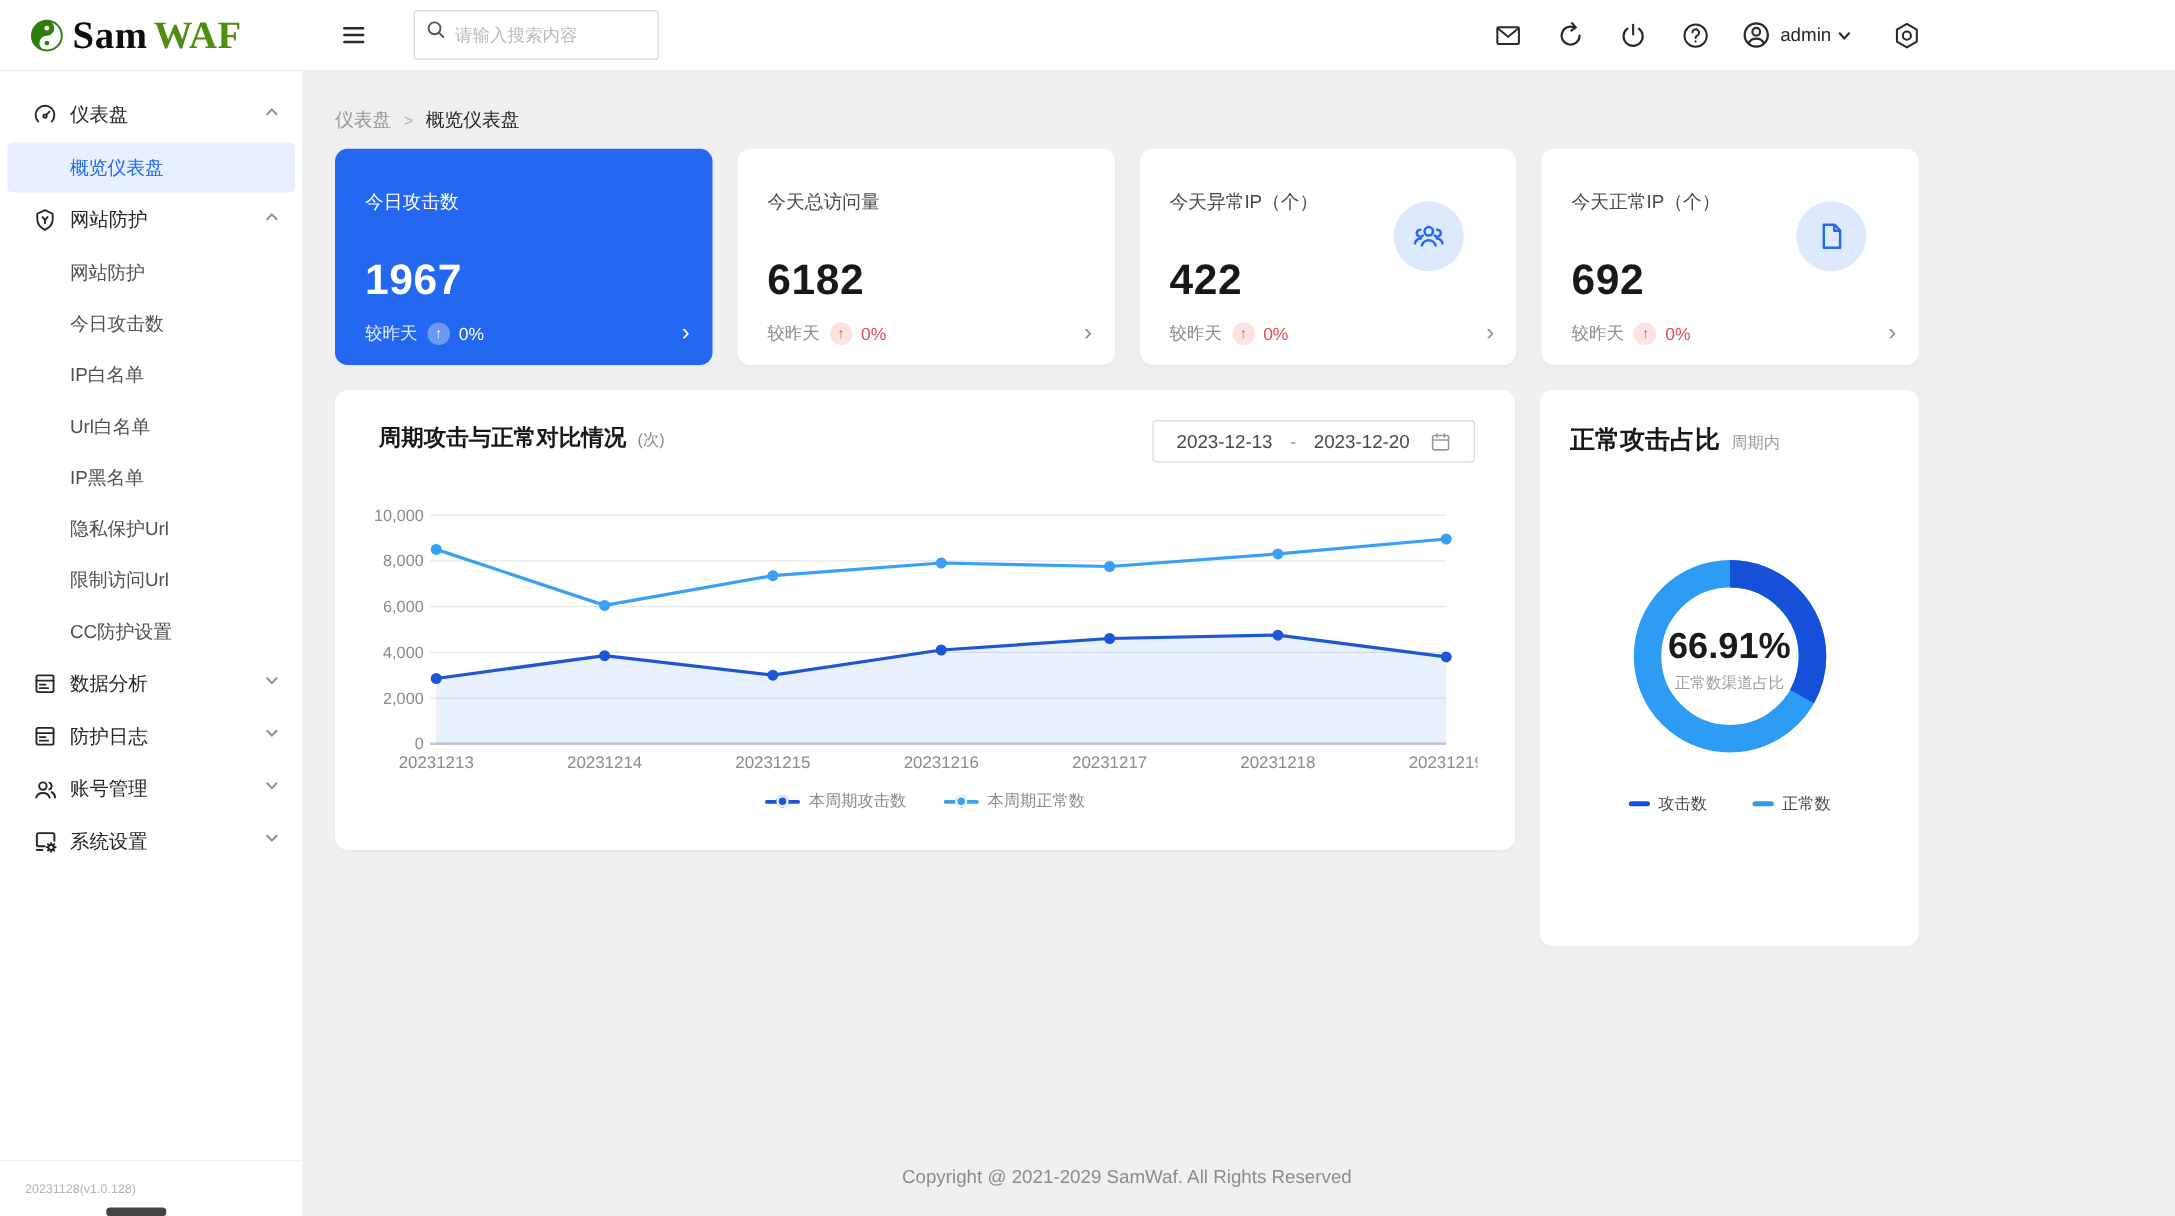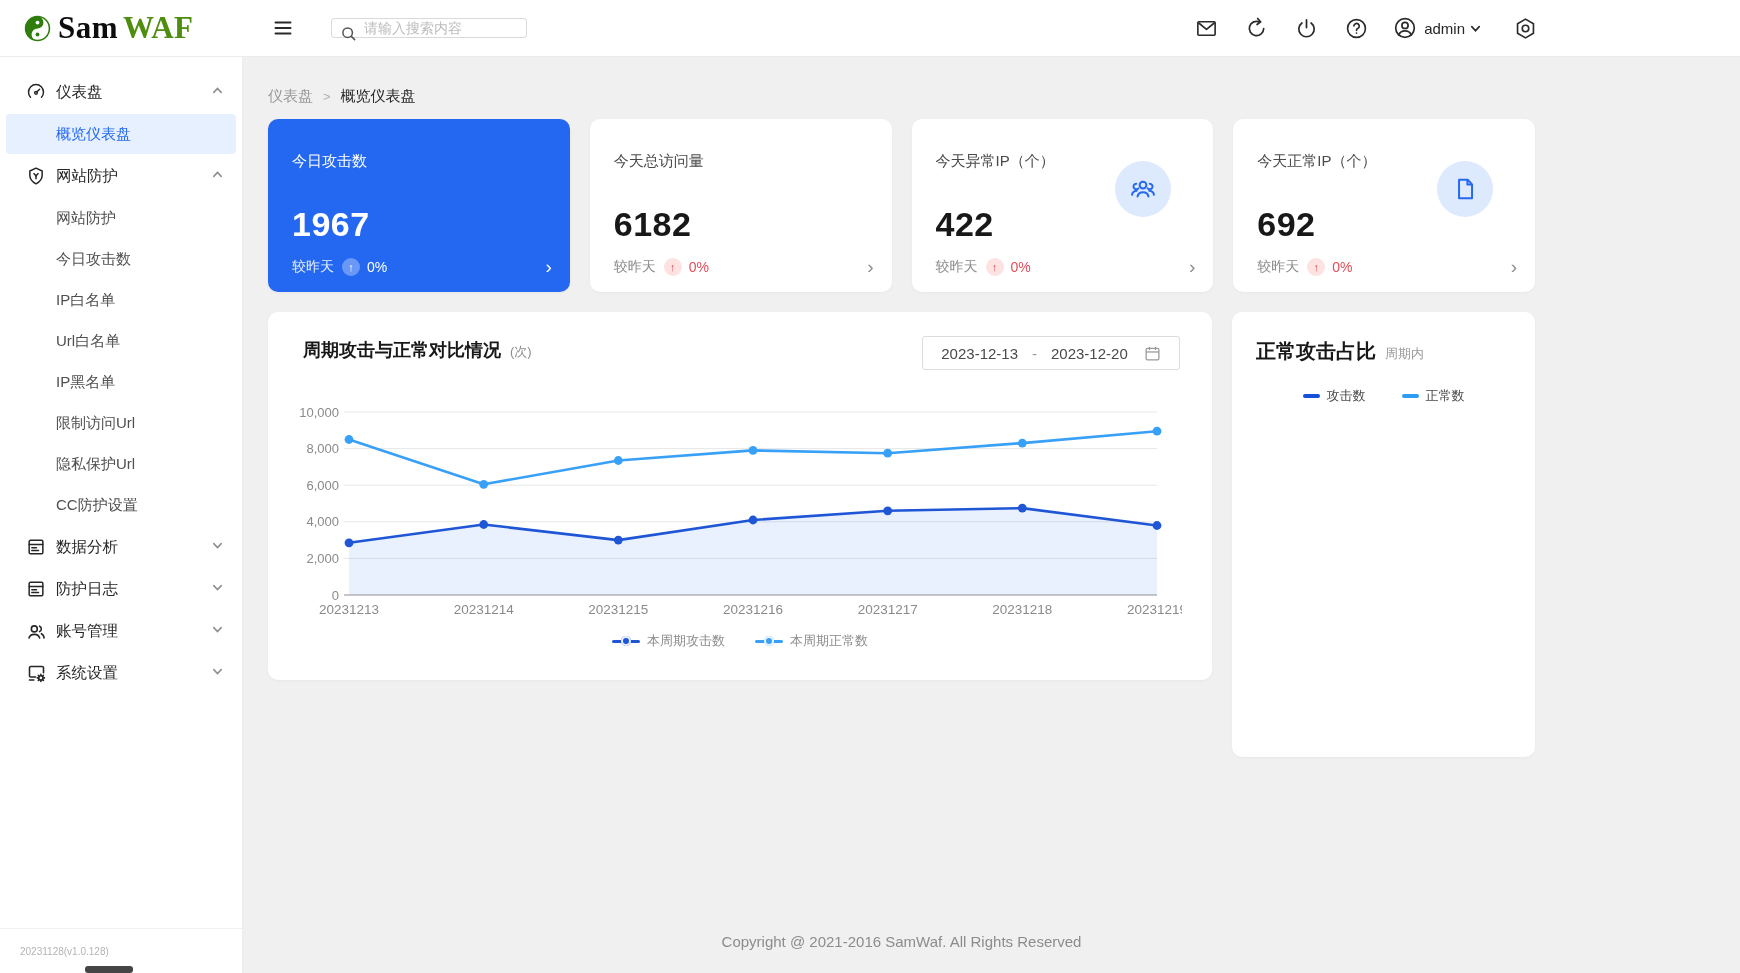--- a/index.html
+++ b/index.html
@@ -7,21 +7,21 @@
   body { font-family:"Liberation Sans","DejaVu Sans",sans-serif; background:#f0f0f0; color:#262626; }
 
   
   .topbar { height:57px; background:#fff; border-bottom:1px solid #ececec; display:flex; align-items:center; position:relative; z-index:3; }
   .logo { width:243px; display:flex; align-items:center; padding-left:24px; gap:7px; }
   .logo-text { font-family:"Liberation Serif","DejaVu Serif",serif; font-weight:700; font-size:31px; letter-spacing:.5px; }
   .logo-sam { color:#0d0d0d; }
   .logo-waf { color:#4f8d0e; margin-left:5px; }
   .hamburger { margin-left:24px; width:32px; height:32px; border:none; background:transparent; display:flex; align-items:center; justify-content:center; cursor:pointer; color:#2a2a2a; }
   .search-box { margin-left:32px; position:relative; }
-  .search-box input { width:196px; height:20px; border:1px solid #d9d9d9; border-radius:3px; padding:0 10px 0 32px; font-size:14px; color:#333; outline:none; background:#fff; }
+  .search-box input { width:196px; height:40px; border:1px solid #d9d9d9; border-radius:3px; padding:0 10px 0 32px; font-size:14px; color:#333; outline:none; background:#fff; }
   .search-box input::placeholder { color:#bcbcbc; }
   .search-ic { position:absolute; left:9px; top:7px; color:#555; }
   .top-actions { margin-left:auto; display:flex; align-items:center; padding-right:202px; }
   .hbtn { width:26px; height:26px; margin-left:24px; border:none; background:transparent; color:#2a2a2a; display:flex; align-items:center; justify-content:center; cursor:pointer; }
   .user-menu { display:flex; align-items:center; margin-left:24px; cursor:pointer; color:#2a2a2a; }
   .user-name { font-size:15px; margin:0 4px 0 7px; color:#262626; }
   .gear-btn { margin-left:30px; }
 
   
   .layout { display:flex; height:916px; }
@@ -216,24 +216,24 @@
         <div class="nav-sub">
           <span class="nav-label">IP白名单</span>
         </div>
         <div class="nav-sub">
           <span class="nav-label">Url白名单</span>
         </div>
         <div class="nav-sub">
           <span class="nav-label">IP黑名单</span>
         </div>
         <div class="nav-sub">
+          <span class="nav-label">隐私保护Url</span>
+        </div>
+        <div class="nav-sub">
           <span class="nav-label">限制访问Url</span>
-        </div>
-        <div class="nav-sub">
-          <span class="nav-label">隐私保护Url</span>
         </div>
         <div class="nav-sub">
           <span class="nav-label">CC防护设置</span>
         </div>
         <div class="nav-row">
           <span class="nav-icon"><svg width="20" height="20" viewBox="0 0 24 24" fill="none" stroke="currentColor" stroke-width="1.8" stroke-linecap="round">
               <rect x="3.8" y="4" width="16.4" height="16" rx="1.5"></rect>
               <line x1="3.8" y1="9" x2="20.2" y2="9"></line>
               <line x1="7" y1="12.8" x2="12.5" y2="12.8"></line>
               <line x1="7" y1="16.2" x2="15" y2="16.2"></line>
@@ -426,29 +426,39 @@
                 <span class="cl-label">本周期正常数</span>
               </div>
             </div>
         </section>
 
         <section class="panel ratio-panel">
           <div class="ratio-head">
             <span class="ratio-title">正常攻击占比</span>
             <span class="ratio-sub">周期内</span>
           </div>
+          <div class="donut-wrap">
+            <svg id="donut-svg" width="164" height="164">
+                <circle cx="82" cy="82" r="66" fill="none" stroke="#2d9cf4" stroke-width="22"></circle>
+                <circle cx="82" cy="82" r="66" fill="none" stroke="#1650d8" stroke-width="22" stroke-dasharray="137.2 277.5" transform="rotate(-90 82 82)"></circle>
+              </svg>
+            <div class="donut-center">
+              <span class="donut-value">66.91%</span>
+              <span class="donut-label">正常数渠道占比</span>
+            </div>
+          </div>
           <div class="donut-legend" id="donut-legend">
               <div class="dl-item">
                 <span class="dl-swatch" style="background:#1650d8"></span>
                 <span class="dl-label">攻击数</span>
               </div>
               <div class="dl-item">
                 <span class="dl-swatch" style="background:#2d9cf4"></span>
                 <span class="dl-label">正常数</span>
               </div>
             </div>
         </section>
       </div>
 
-      <div class="copyright">Copyright @ 2021-2016 SamWaf. All Rights Reserved</div>
+      <div class="copyright">Copyright @ 2021-2029 SamWaf. All Rights Reserved</div>
     </div>
   </main>
 </div>
 
 </body></html>

